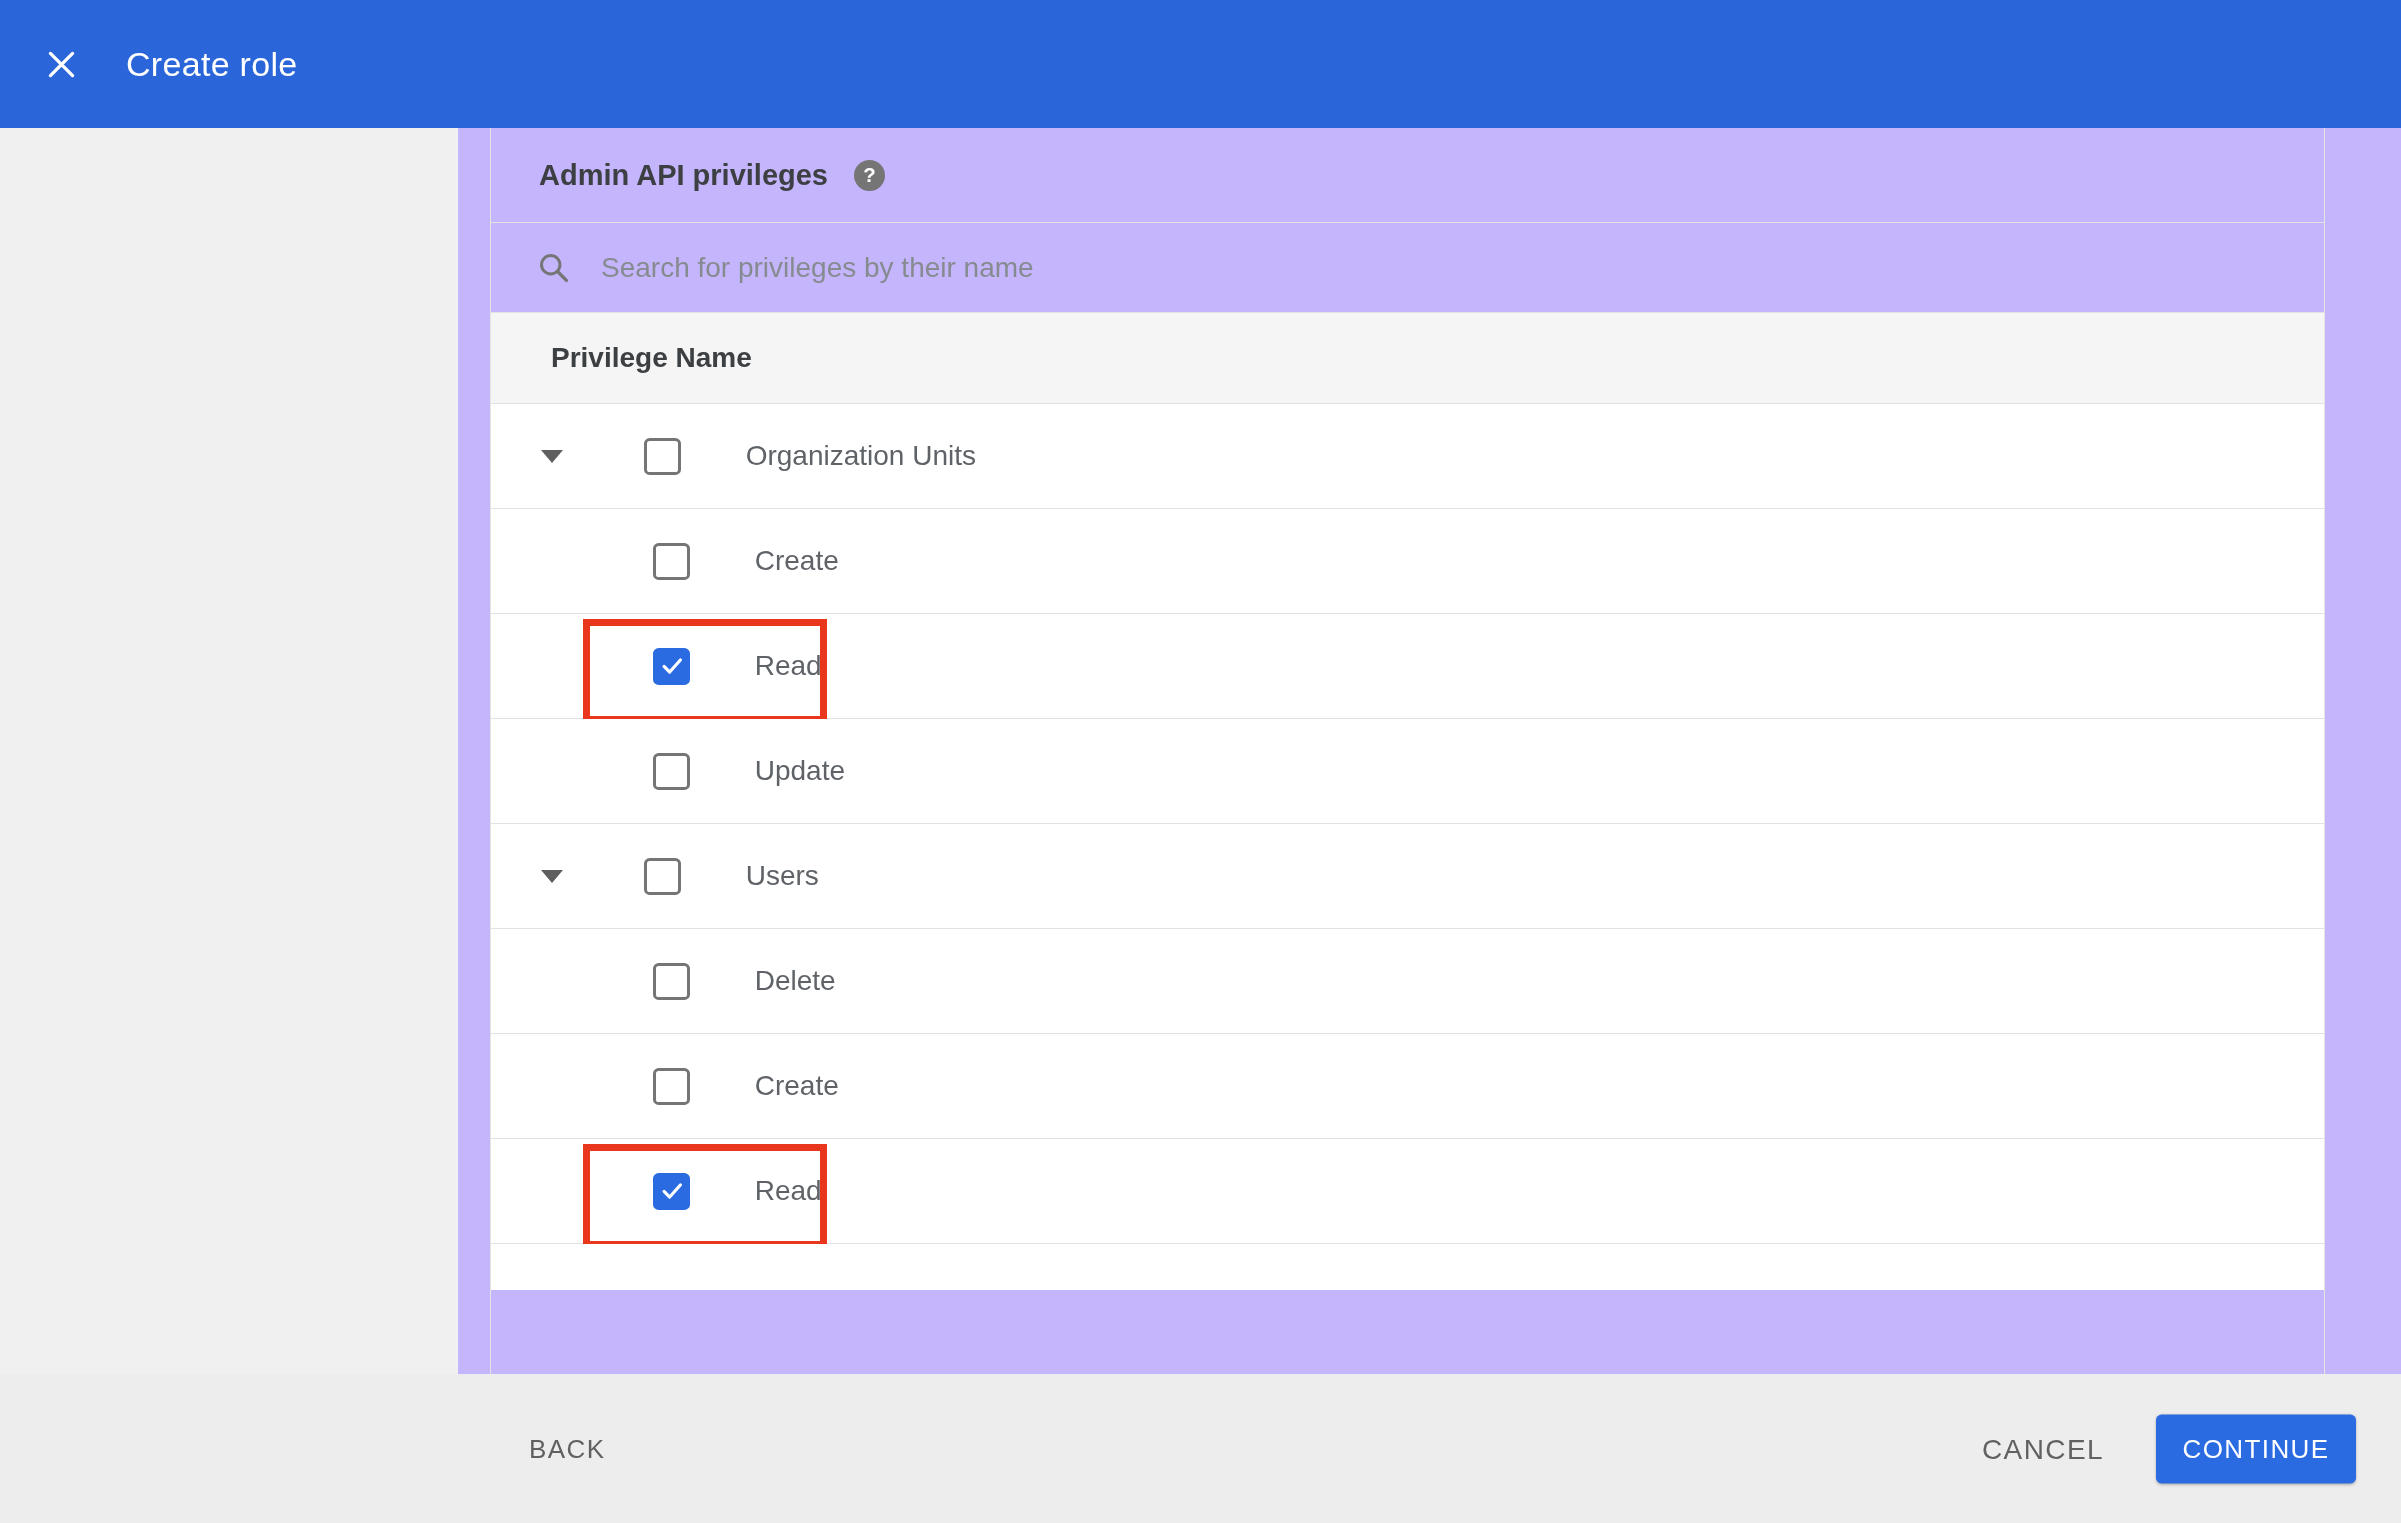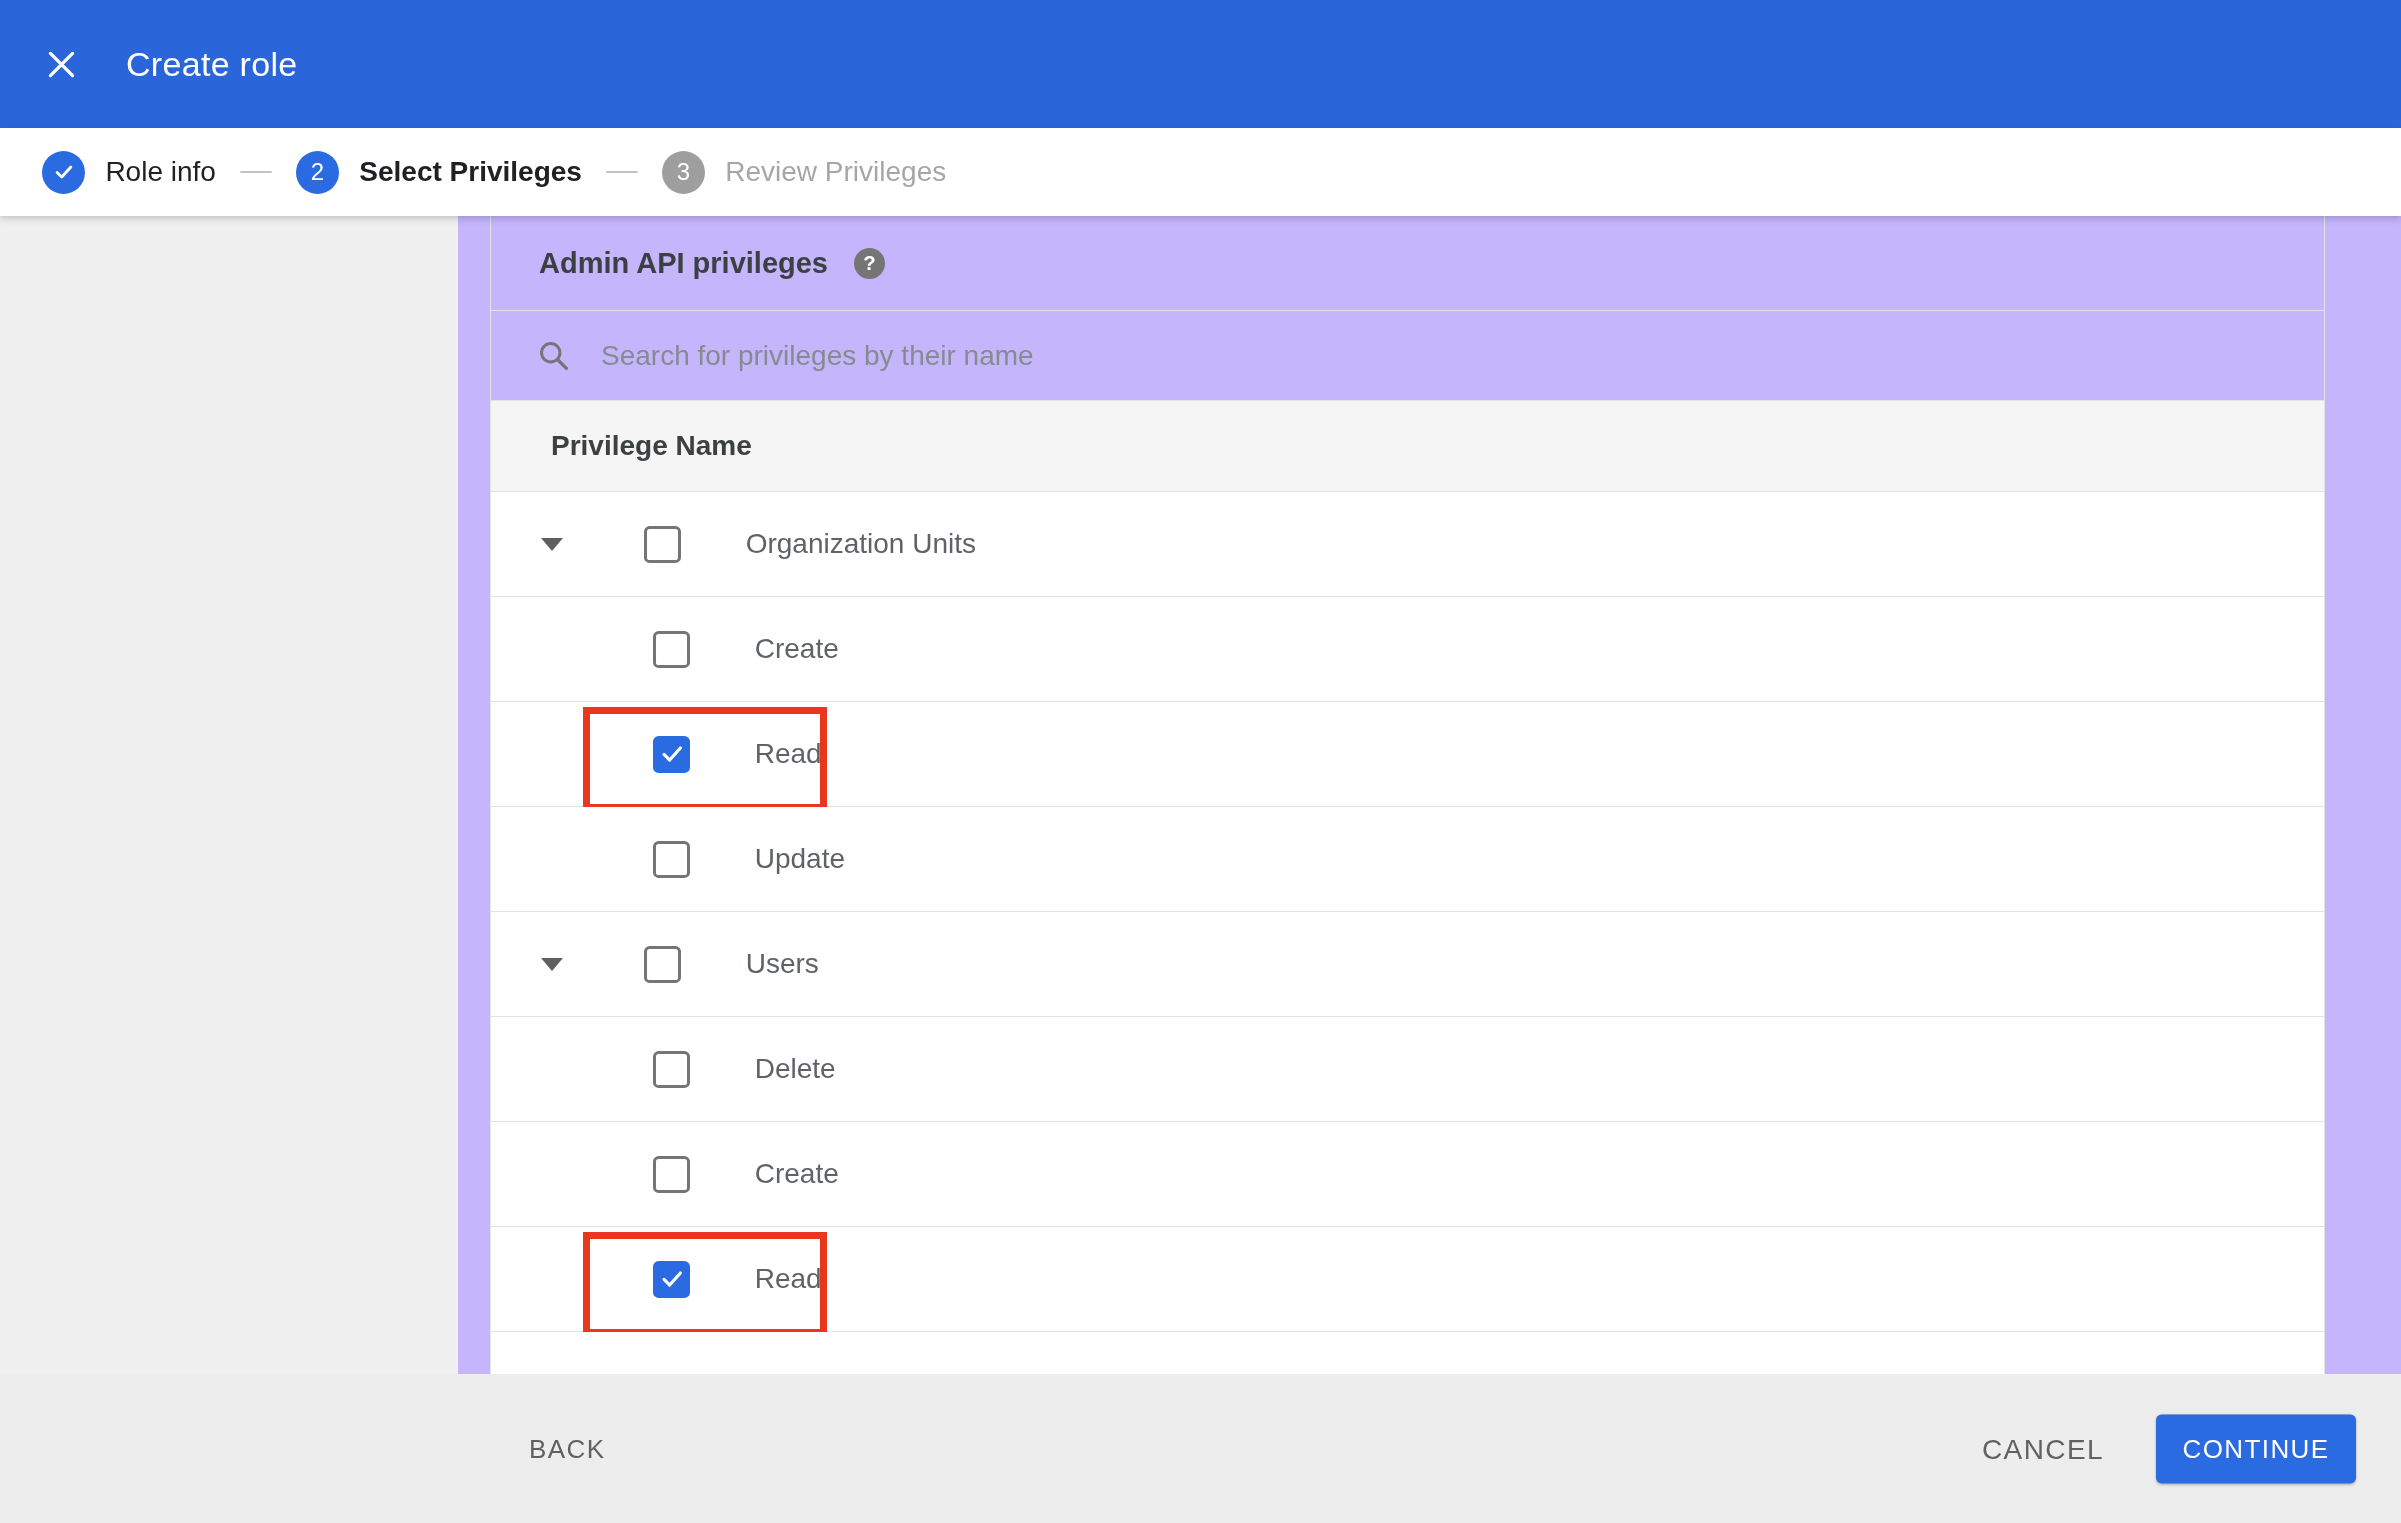--- a/index.html
+++ b/index.html
@@ -78,40 +78,20 @@
 
   <div class="appbar">
     <button class="close-btn">
       <svg width="35" height="35" viewBox="0 0 38 38">
         <path d="M7 7 L31 31 M31 7 L7 31" stroke="#ffffff" stroke-width="3.6" stroke-linecap="round" fill="none"></path>
       </svg>
     </button>
     <div class="appbar-title">Create role</div>
   </div>
 
-  <div class="stepper">
-    <div class="step">
-      <span class="step-circle done">
-        <svg width="22" height="22" viewBox="0 0 24 24">
-          <path d="M4.5 12.5 L9.5 17.5 L19.5 6.5" fill="none" stroke="#ffffff" stroke-width="3" stroke-linecap="round" stroke-linejoin="round"></path>
-        </svg>
-      </span>
-      <span class="step-label">Role info</span>
-    </div>
-    <span class="step-dash"></span>
-    <div class="step">
-      <span class="step-circle active">2</span>
-      <span class="step-label bold">Select Privileges</span>
-    </div>
-    <span class="step-dash"></span>
-    <div class="step">
-      <span class="step-circle todo">3</span>
-      <span class="step-label muted">Review Privileges</span>
-    </div>
-  </div>
 
   <div class="page">
     <div class="panel">
       <div class="ptable">
 
         <div class="heading-row">
           <span class="heading-text">Admin API privileges</span>
           <span class="help-icon">?</span>
         </div>
 

